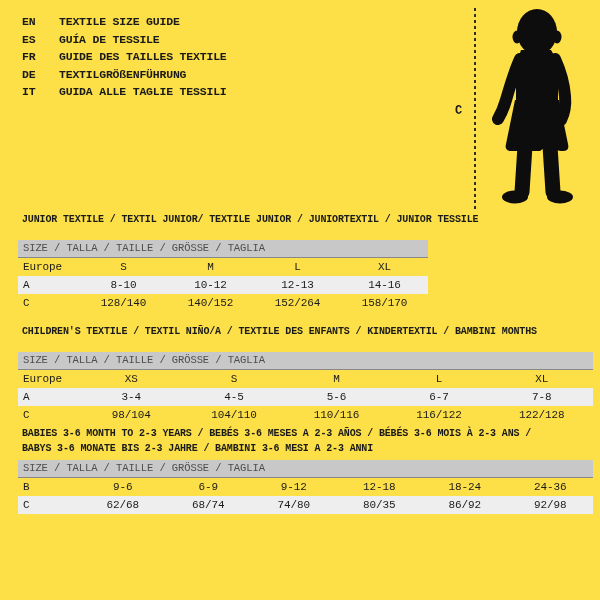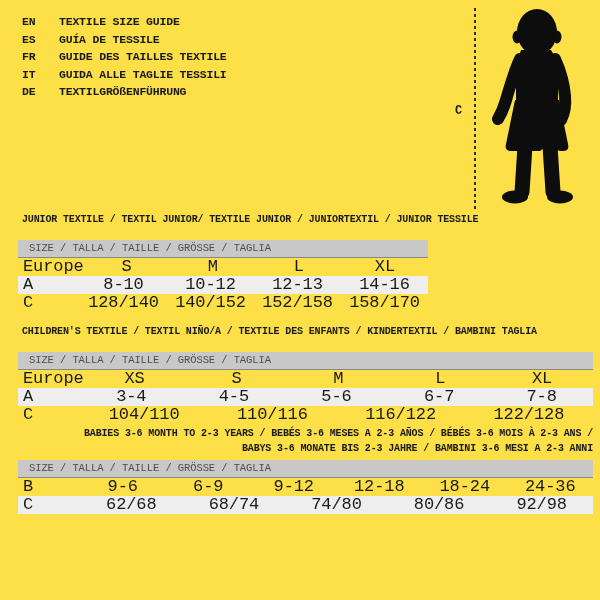--- a/index.html
+++ b/index.html
@@ -18,26 +18,26 @@
            background:repeating-linear-gradient(to bottom,#2e2e2e 0 3px,transparent 3px 6px);}
   .toddler{position:absolute;left:480px;top:4px;}
   
   .tbl{position:absolute;left:18px;}
   .t1{top:213px;width:410px;}
   .t2{top:325px;width:575px;}
   .t3{top:427px;width:575px;}
   .tbl-title{font-size:10px;font-weight:bold;letter-spacing:-0.15px;
              padding-left:4px;white-space:nowrap;line-height:13px;}
   .t1 .tbl-title,.t2 .tbl-title{margin-bottom:14px;}
-  .t3 .title-wrap{margin-bottom:4px;text-align:right;}
+  .t3 .title-wrap{margin-bottom:4px;}
   .t3 .tbl-title{line-height:14.5px;margin-bottom:0;}
   .tbl-header{height:17px;line-height:17px;background:#c8c8c8;
               border-bottom:1px solid #878787;color:#4d4d4d;font-size:10.5px;
-              padding-left:11px;letter-spacing:-0.1px;white-space:nowrap;overflow:hidden;}
-  .trow{display:flex;height:18px;line-height:18px;font-size:17px;letter-spacing:-0.1px;}
+              padding-left:5px;letter-spacing:-0.1px;white-space:nowrap;overflow:hidden;}
+  .trow{display:flex;height:18px;line-height:18px;font-size:11px;letter-spacing:-0.1px;}
   .trow.shade{background:#eeeeee;}
   .tcell{flex:1;text-align:center;}
   .tcell.label{flex:0 0 57px;text-align:left;padding-left:5px;}
   
   .notes{position:absolute;left:22px;top:538px;}
   .note-line{font-size:10.5px;font-weight:bold;line-height:15.5px;
              letter-spacing:-0.15px;white-space:nowrap;}
 </style>
 </head>
 <body>
@@ -51,26 +51,26 @@
     </div>
     <div class="lang-row">
       <span class="lang-code">ES</span>
       <span class="lang-text">GUÍA DE TESSILE</span>
     </div>
     <div class="lang-row">
       <span class="lang-code">FR</span>
       <span class="lang-text">GUIDE DES TAILLES TEXTILE</span>
     </div>
     <div class="lang-row">
+      <span class="lang-code">DE</span>
+      <span class="lang-text">TEXTILGRÖßENFÜHRUNG</span>
+    </div>
+    <div class="lang-row">
       <span class="lang-code">IT</span>
       <span class="lang-text">GUIDA ALLE TAGLIE TESSILI</span>
-    </div>
-    <div class="lang-row">
-      <span class="lang-code">DE</span>
-      <span class="lang-text">TEXTILGRÖßENFÜHRUNG</span>
     </div>
   </div>
 
   <span class="c-label">C</span>
   <div class="dotline"></div>
   <svg class="toddler" width="115" height="206" viewBox="0 0 115 206" aria-hidden="true">
     <g fill="#0d0d0d">
       <ellipse cx="57" cy="28" rx="20" ry="23"></ellipse>
       <ellipse cx="37" cy="33" rx="4.5" ry="6.5"></ellipse>
       <ellipse cx="77" cy="33" rx="4.5" ry="6.5"></ellipse>
@@ -101,46 +101,47 @@
       <div class="tcell label">A</div>
       <div class="tcell">8-10</div>
       <div class="tcell">10-12</div>
       <div class="tcell">12-13</div>
       <div class="tcell">14-16</div>
     </div>
     <div class="trow">
       <div class="tcell label">C</div>
       <div class="tcell">128/140</div>
       <div class="tcell">140/152</div>
-      <div class="tcell">152/158</div>
+      <div class="tcell">152/264</div>
       <div class="tcell">158/170</div>
     </div>
   </section>
 
   <section class="tbl t2">
-    <div class="tbl-title">CHILDREN'S TEXTILE / TEXTIL NIÑO/A / TEXTILE DES ENFANTS / KINDERTEXTIL / BAMBINI TAGLIA</div>
+    <div class="tbl-title">CHILDREN'S TEXTILE / TEXTIL NIÑO/A / TEXTILE DES ENFANTS / KINDERTEXTIL / BAMBINI MONTHS</div>
     <div class="tbl-header">SIZE / TALLA / TAILLE / GRÖSSE / TAGLIA</div>
     <div class="trow">
       <div class="tcell label">Europe</div>
       <div class="tcell">XS</div>
       <div class="tcell">S</div>
       <div class="tcell">M</div>
       <div class="tcell">L</div>
       <div class="tcell">XL</div>
     </div>
     <div class="trow shade">
       <div class="tcell label">A</div>
       <div class="tcell">3-4</div>
       <div class="tcell">4-5</div>
       <div class="tcell">5-6</div>
       <div class="tcell">6-7</div>
       <div class="tcell">7-8</div>
     </div>
     <div class="trow">
       <div class="tcell label">C</div>
+      <div class="tcell">98/104</div>
       <div class="tcell">104/110</div>
       <div class="tcell">110/116</div>
       <div class="tcell">116/122</div>
       <div class="tcell">122/128</div>
     </div>
   </section>
 
   <section class="tbl t3">
     <div class="title-wrap">
       <div class="tbl-title">BABIES 3-6 MONTH TO 2-3 YEARS / BEBÉS 3-6 MESES A 2-3 AÑOS / BÉBÉS 3-6 MOIS À 2-3 ANS /</div>
@@ -154,19 +155,20 @@
       <div class="tcell">9-12</div>
       <div class="tcell">12-18</div>
       <div class="tcell">18-24</div>
       <div class="tcell">24-36</div>
     </div>
     <div class="trow shade">
       <div class="tcell label">C</div>
       <div class="tcell">62/68</div>
       <div class="tcell">68/74</div>
       <div class="tcell">74/80</div>
-      <div class="tcell">80/86</div>
+      <div class="tcell">80/35</div>
+      <div class="tcell">86/92</div>
       <div class="tcell">92/98</div>
     </div>
   </section>
 
 
 </div>
 
 </body></html>

